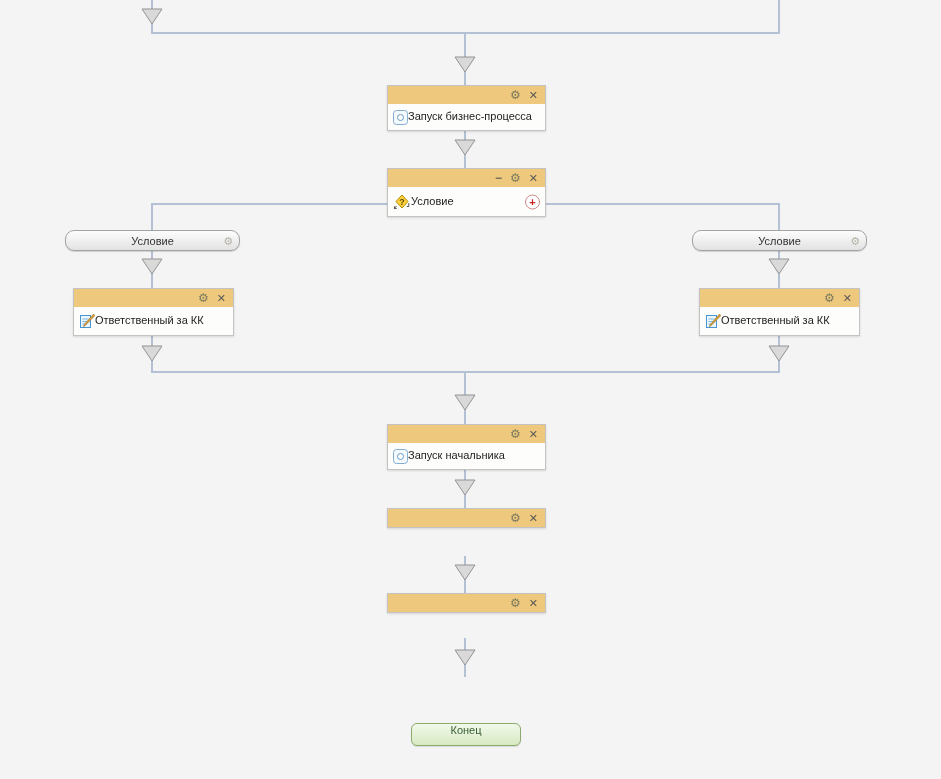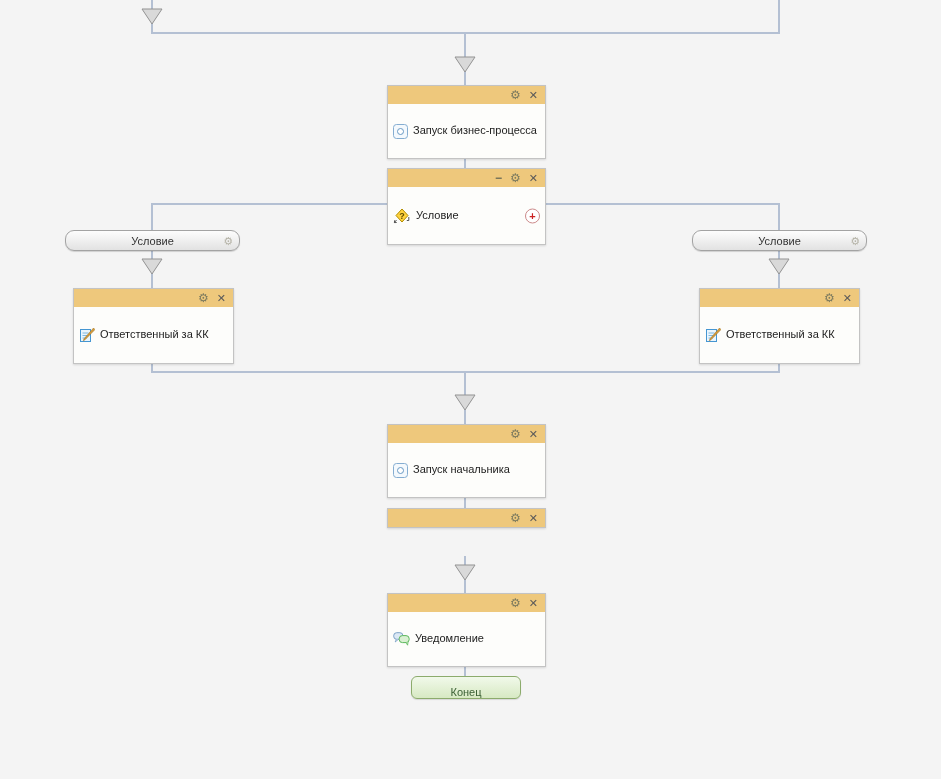--- a/index.html
+++ b/index.html
@@ -49,22 +49,21 @@
     line-height:1;
     user-select:none;
   }
   .hicon.gear{color:#7c7a5e;font-size:12px;}
   .hicon.close{color:#5a5a5a;font-size:11px;font-weight:bold;}
   .hicon.collapse{color:#6e6c55;font-size:12px;font-weight:bold;}
   .node-body{
     position:relative;
     display:flex;
     align-items:center;
-    gap:5px;
-    padding:17px 5px;
+    padding:3px 5px;
     min-height:20px;
   }
   .node-label{
     font-size:11px;
     color:#222;
     line-height:1.25;
   }
   .body-icon{display:inline-flex;flex:0 0 auto;}
   .add-branch{
     position:absolute;
@@ -99,24 +98,25 @@
     color:#b5b3a7;font-size:11px;
   }
   
   .end-btn{
     position:absolute;
     z-index:3;
     width:108px;height:21px;
     border:1px solid var(--end-button-border,#8cab6c);
     border-radius:6px;
     background:linear-gradient(#f1f9ea,var(--end-button-bg,#d7e9c3));
-    display:flex;align-items:flex-end;justify-content:center;
+    display:flex;align-items:flex-start;justify-content:center;
     font-size:11px;
     color:var(--end-button-text,#3a5f33);
     box-shadow:0 1px 1px rgba(0,0,0,.12);
+    margin-top:47px;
   }
 </style>
 </head>
 <body>
 
 <div id="canvas">
 
   <div class="vline" style="left:151px;top:0;height:33px"></div>
   <div class="vline" style="left:778px;top:0;height:33px"></div>
   <div class="hline" style="left:151px;top:32px;width:629px"></div>
@@ -274,30 +274,19 @@
       <span class="hicon gear">⚙</span>
       <span class="hicon close">✕</span>
     </div>
   </div>
 
   <div class="node" style="left:387px;top:593px;width:157px">
     <div class="node-header">
       <span class="hicon gear">⚙</span>
       <span class="hicon close">✕</span>
     </div>
-    <div class="node-body">
-      <span class="body-icon">
-        <svg width="17" height="14" viewBox="0 0 17 14">
-          <rect x="0.7" y="0.7" width="9.2" height="6.6" rx="3" fill="#dce9f5" stroke="#7aa0c4"></rect>
-          <path d="M3.4,7 l-1.2,3 3.1,-2.6" fill="#dce9f5" stroke="#7aa0c4" stroke-width="0.8"></path>
-          <rect x="6.2" y="3.6" width="10" height="7" rx="3.2" fill="#d9f0d2" stroke="#5cb85c"></rect>
-          <path d="M13,10.4 l1.6,2.8 0.4,-3" fill="#d9f0d2" stroke="#5cb85c" stroke-width="0.8"></path>
-        </svg>
-      </span>
-      <span class="node-label">Уведомление</span>
-    </div>
   </div>
 
   <div class="end-btn" style="left:411px;top:676px">
     <span>Конец</span>
   </div>
 
 </div>
 
 </body></html>

